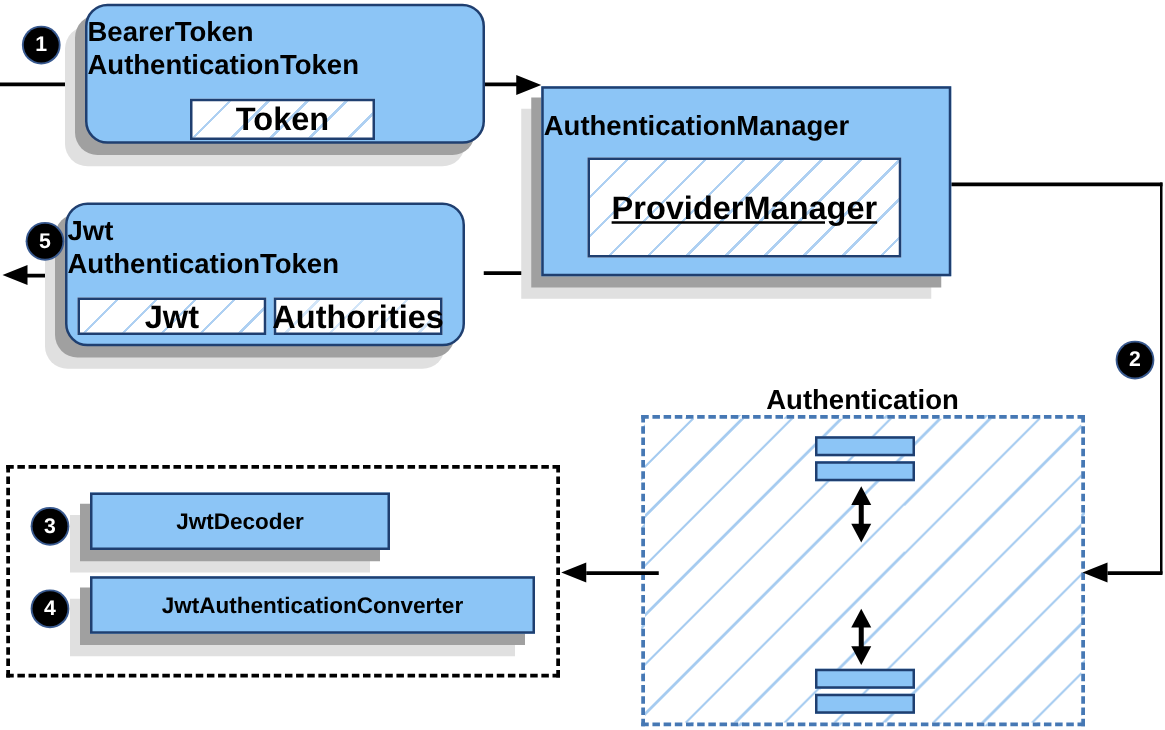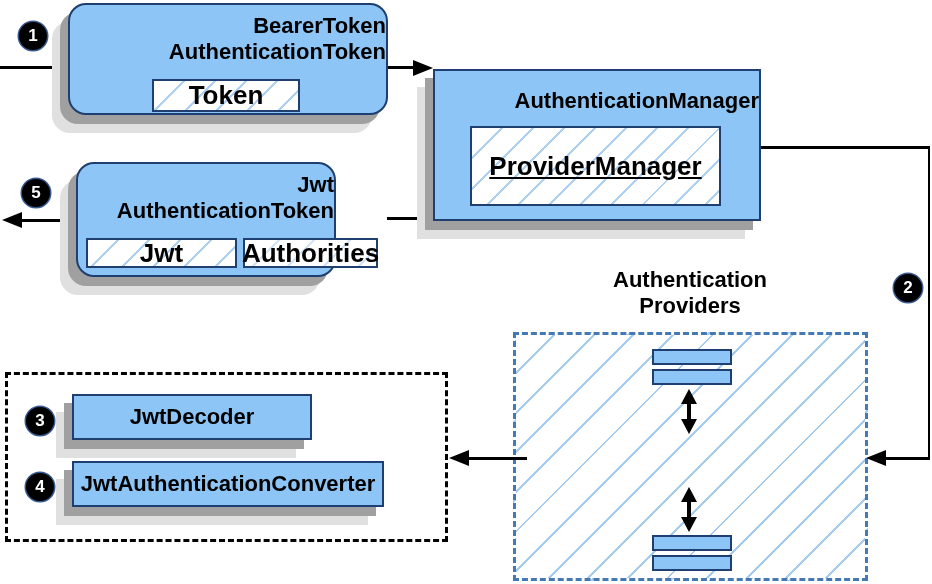--- a/index.html
+++ b/index.html
@@ -9,22 +9,22 @@
   }
   * { box-sizing:border-box; }
 
   
   .node {
     position:absolute; background:#8cc5f6; border:2px solid #1f3f70;
     box-shadow:-8px 9px 0 #a0a0a0, -16px 18px 0 #e0e0e0;
     z-index:3; font-weight:bold;
   }
   .rounded { border-radius:18px; }
-  .node-title { width:100%; text-align:right; font-size:22px; line-height:26px; font-weight:bold; }
-  .center-label { display:flex; align-items:center; justify-content:center; font-size:22px; font-weight:bold; }
+  .node-title { width:100%; text-align:left; font-size:22px; line-height:26px; font-weight:bold; }
+  .center-label { display:flex; align-items:center; justify-content:center; font-size:18px; font-weight:bold; }
 
   
   .chip {
     position:absolute; background-color:#ffffff; border:2px solid #1f3f70;
     display:flex; align-items:center; justify-content:center;
     font-size:26px; font-weight:bold;
   }
   .hatch-fine  { background-image:repeating-linear-gradient(135deg, transparent 0 20px, #aed0f2 20px 22px); }
   .hatch-faint { background-image:repeating-linear-gradient(135deg, transparent 0 23px, #d2e5f8 23px 25px); }
 
@@ -55,21 +55,21 @@
 
   
   .badge {
     position:absolute; width:28px; height:28px; border-radius:50%;
     background:#000; color:#fff; display:flex; align-items:center; justify-content:center;
     font-size:17px; font-weight:bold; z-index:4;
     box-shadow:0 0 0 1.5px #38598f;
   }
 
   
-  .free-label { position:absolute; text-align:center; font-size:22px; line-height:26px; font-weight:bold; z-index:2; }
+  .free-label { position:absolute; text-align:center; font-size:22px; line-height:26px; font-weight:bold; z-index:2;margin-top:40px; }
 </style>
 </head>
 <body>
 
 <div id="canvas">
 
   <div class="providers-box"></div>
   <div class="dashed-black-box"></div>
 
   <div class="h-line" style="left:0;top:66px;width:69px;"></div>
@@ -110,36 +110,35 @@
     <div class="node-title">BearerToken</div>
     <div class="node-title">AuthenticationToken</div>
     <div class="chip hatch-fine" style="left:82px;top:74px;width:148px;height:33px;">Token</div>
   </div>
 
   <div class="node" style="left:433px;top:69px;width:328px;height:152px;padding-top:17px;">
     <div class="node-title">AuthenticationManager</div>
     <div class="chip hatch-fine" style="left:35px;top:55px;width:251px;height:80px;text-decoration:underline;">ProviderManager</div>
   </div>
 
-  <div class="node rounded" style="left:76px;top:162px;width:260px;height:115px;padding-top:8px;">
+  <div class="node rounded" style="left:52px;top:162px;width:320px;height:115px;padding-top:8px;">
     <div class="node-title">Jwt</div>
     <div class="node-title">AuthenticationToken</div>
     <div class="chip hatch-fine" style="left:8px;top:74px;width:151px;height:30px;">Jwt</div>
     <div class="chip hatch-faint" style="left:165px;top:74px;width:135px;height:30px;">Authorities</div>
   </div>
 
   <div class="free-label" style="left:570px;top:267px;width:240px;">
     <div>Authentication</div>
-    <div>Providers</div>
   </div>
 
 
   <div class="node center-label" style="left:72px;top:394px;width:240px;height:46px;">JwtDecoder</div>
 
-  <div class="node center-label" style="left:72px;top:461px;width:312px;height:46px;">JwtAuthenticationConverter</div>
+  <div class="node center-label" style="left:72px;top:461px;width:356px;height:46px;">JwtAuthenticationConverter</div>
 
   <div class="badge" style="left:19px;top:22px;">1</div>
   <div class="badge" style="left:894px;top:274px;">2</div>
   <div class="badge" style="left:26px;top:407px;">3</div>
   <div class="badge" style="left:26px;top:473px;">4</div>
   <div class="badge" style="left:22px;top:179px;">5</div>
 
 </div>
 
 </body></html>

